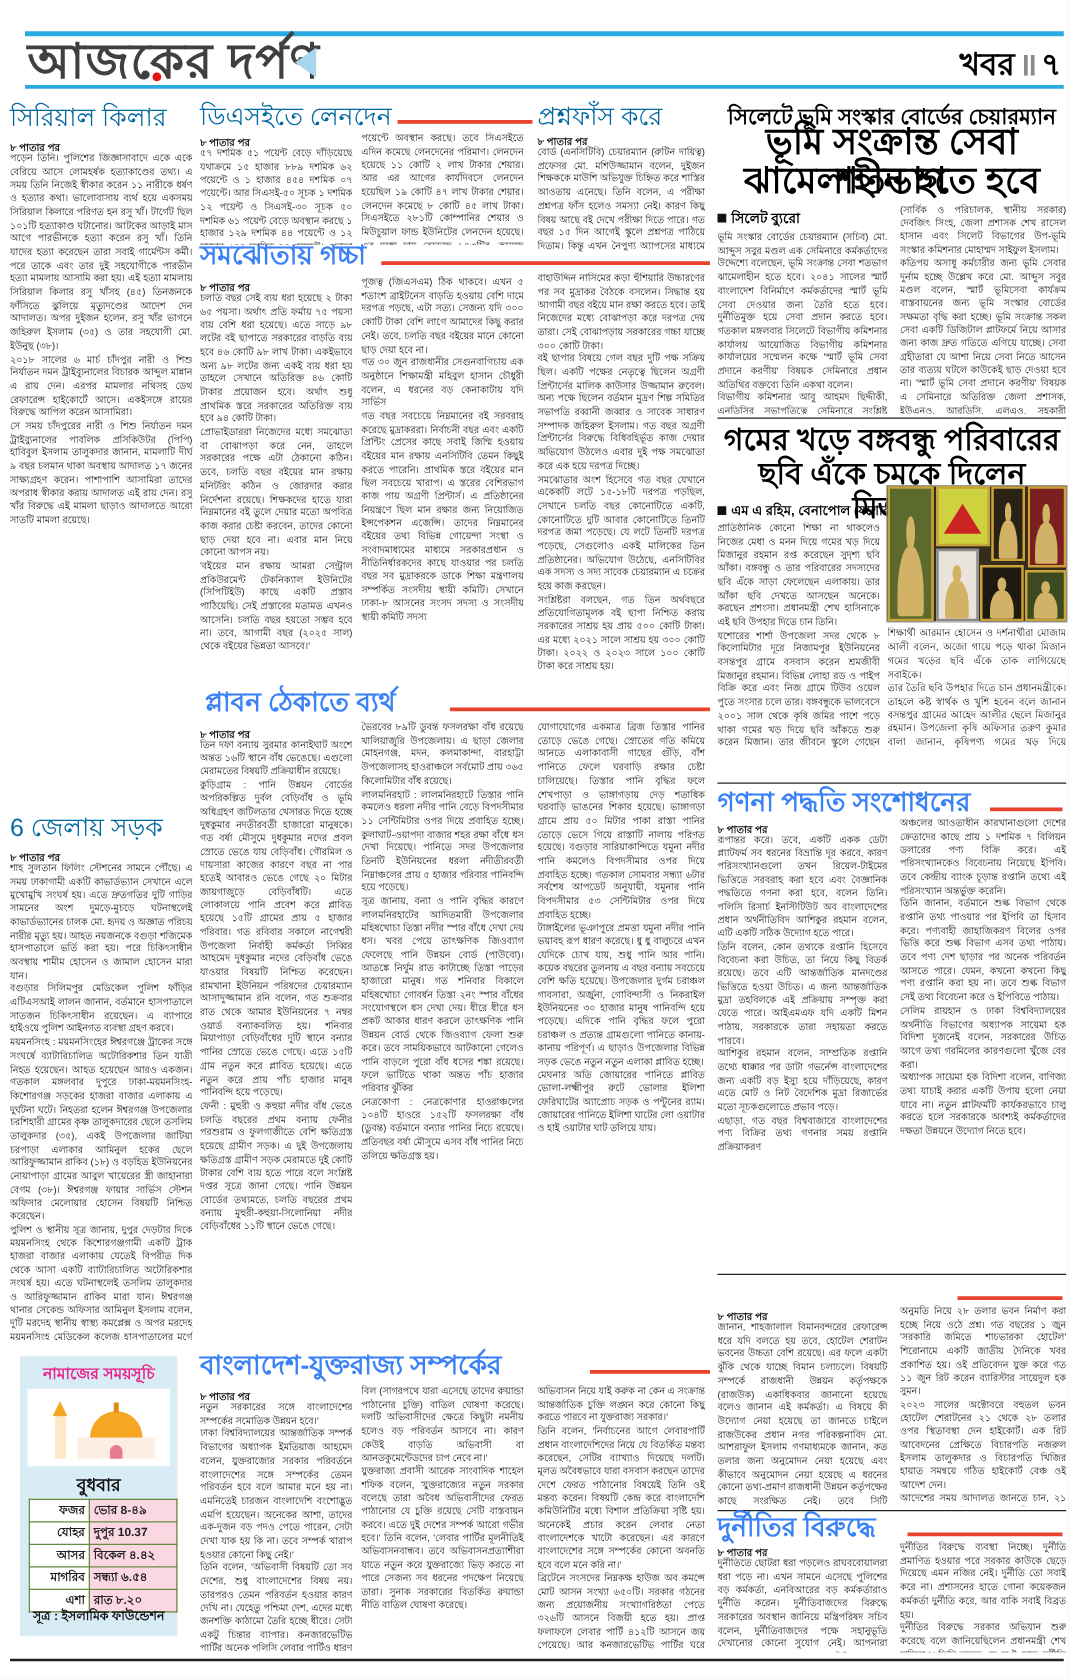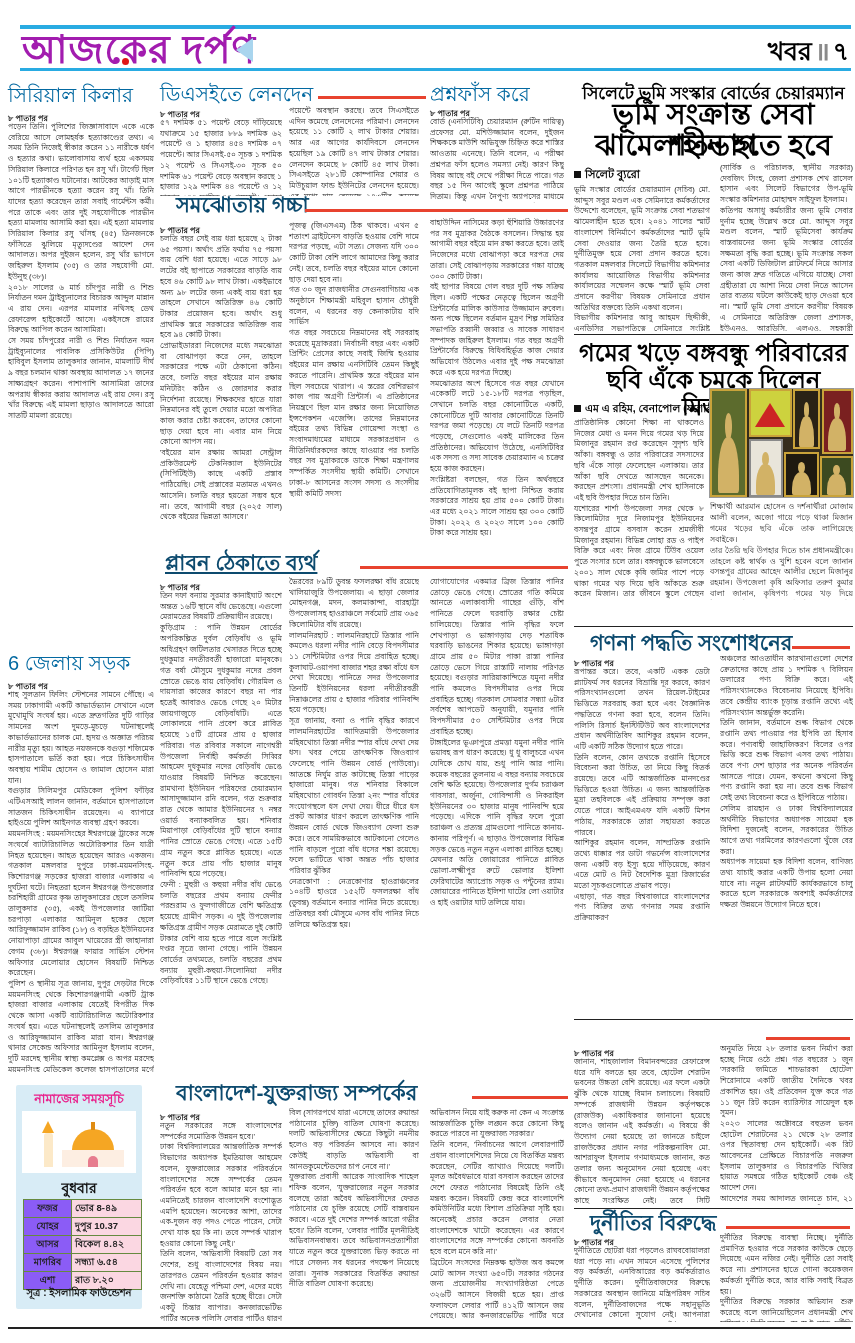--- a/index.html
+++ b/index.html
@@ -2,26 +2,26 @@
 <html><head>
 <meta charset="utf-8">
 <style>
   html,body{margin:0;padding:0;background:#e9e9e9;}
   #page{position:relative;width:855px;height:1343px;background:#ffffff;margin:0 auto;
         font-family:"Liberation Sans","DejaVu Sans",sans-serif;color:#111;overflow:hidden;}
   .abs{position:absolute;}
   .cyanrule{position:absolute;background:#29abe2;}
   .redrule{position:absolute;background:#e8432f;height:2.5px;}
   .blackrule{position:absolute;background:#222;}
-  .masthead{font-size:39px;font-weight:bold;letter-spacing:1px;color:#a21caf;line-height:40px;}
+  .masthead{font-size:39px;font-weight:bold;letter-spacing:1px;color:#404040;line-height:40px;}
   .dateline{font-size:10.5px;line-height:14px;color:#222;}
   .pagehead{font-size:25px;font-weight:bold;color:#000;}
   .pipes{color:#8a8a8a;font-weight:bold;padding:0 3px;}
   .h-col{font-weight:normal;color:#0369a1;font-size:20px;line-height:22px;}
-  .h-mid{font-weight:bold;color:#0c4a6e;font-size:21px;line-height:23px;margin-left:16px;}
+  .h-mid{font-weight:bold;color:#3b82f6;font-size:21px;line-height:23px;}
   .h-kicker{font-weight:bold;font-size:17px;text-align:center;color:#000;}
   .h-main{font-weight:bold;font-size:29px;line-height:31px;text-align:center;color:#000;}
   .h-sub{font-weight:bold;font-size:24px;line-height:27px;text-align:center;color:#000;}
   .lbl{font-size:8px;font-weight:bold;color:#111;}
   .byline{font-size:11px;font-weight:bold;color:#000;}
   .sq{display:inline-block;width:7px;height:7px;background:#111;margin-right:4px;}
   .bodytxt{font-size:7.6px;line-height:10.7px;text-align:justify;white-space:pre-line;
            color:#1a1a1a;overflow:hidden;}
   .capar{font-size:7.8px;line-height:10.9px;}
   
@@ -31,21 +31,21 @@
   .minaret{position:absolute;left:22px;bottom:6px;width:9px;height:34px;background:#fce9c8;border-radius:3px 3px 0 0;}
   .minaret:before{content:"";position:absolute;left:-2px;top:-12px;width:0;height:0;
      border-left:6.5px solid transparent;border-right:6.5px solid transparent;border-bottom:12px solid #f5a623;}
   .dome{position:absolute;right:22px;bottom:22px;width:42px;height:22px;background:#f5a623;border-radius:21px 21px 0 0;}
   .dome:before{content:"";position:absolute;left:19px;top:-7px;width:4px;height:8px;background:#e08c12;}
   .facade{position:absolute;right:12px;bottom:6px;width:62px;height:17px;background:#fdeee2;}
   .door{position:absolute;right:38px;bottom:6px;width:10px;height:11px;background:#e77c8e;border-radius:5px 5px 0 0;}
   .ptable{position:absolute;border-collapse:collapse;}
   .ptable td{border:1px solid #668a3f;font-size:9.5px;font-weight:bold;color:#222;
              padding:1px 3px;height:13.5px;}
-  .td-name{background:#8b5cf6;width:42px;text-align:center;}
+  .td-name{background:#ffffff;width:42px;text-align:right;}
   .td-time{background:#fbd7e2;width:66px;text-align:left;}
   .prayer-src{font-size:10px;font-weight:bold;text-align:center;color:#111;}
   
   .photo{position:absolute;background:#352c1c;outline:1px solid #999;}
   .tile{position:absolute;box-shadow:inset 0 0 0 2px #c9a33a;}
   .bust{position:absolute;bottom:4%;left:22%;width:56%;height:52%;background:#d2b266;
         border-radius:46% 46% 8% 8%/70% 70% 8% 8%;}
   .bust:after{content:"";position:absolute;left:32%;top:-42%;width:36%;height:48%;
         background:#d2b266;border-radius:50%;}
   .pyramid{position:absolute;left:50%;top:55%;transform:translate(-50%,-50%);width:0;height:0;
@@ -134,21 +134,21 @@
 প্রোভাইডাররা নিজেদের মধ্যে সমঝোতা বা বোঝাপড়া করে নেন, তাহলে সরকারের পক্ষে এটা ঠেকানো কঠিন। তবে, চলতি বছর বইয়ের মান রক্ষায় মনিটরিং কঠিন ও জোরদার করার নির্দেশনা রয়েছে। শিক্ষকদের হাতে যারা নিম্নমানের বই তুলে দেয়ার মতো অপবিত্র কাজ করার চেষ্টা করবেন, তাদের কোনো ছাড় দেয়া হবে না। এবার মান নিয়ে কোনো আপস নয়।
 'বইয়ের মান রক্ষায় আমরা সেন্ট্রাল প্রকিউরমেন্ট টেকনিক্যাল ইউনিটের (সিপিটিইউ) কাছে একটি প্রস্তাব পাঠিয়েছি। সেই প্রস্তাবের মতামত এখনও আসেনি। চলতি বছর হয়তো সম্ভব হবে না। তবে, আগামী বছর (২০২৫ সাল) থেকে বইয়ের ভিন্নতা আসবে।'</div>
   <div class="abs bodytxt" style="left:289px;top:221px;width:130px;height:326px;">পূজত্ব (জিএসএম) ঠিক থাকবে। এখন ৫ শতাংশ ব্রাইটনেস বাড়তি হওয়ায় বেশি দামে দরপত্র পড়ছে, এটা সত্য। সেজন্য যদি ৩০০ কোটি টাকা বেশি লাগে আমাদের কিছু করার নেই। তবে, চলতি বছর বইয়ের মানে কোনো ছাড় দেয়া হবে না।
 গত ৩০ জুন রাজধানীর সেগুনবাগিচায় এক অনুষ্ঠানে শিক্ষামন্ত্রী মহিবুল হাসান চৌধুরী বলেন, এ ধরনের বড় কেনাকাটায় যদি সার্ভিস
 গত বছর সবচেয়ে নিম্নমানের বই সরবরাহ করেছে মুদ্রাকররা। নির্বাচনী বছর এবং একটি প্রিন্টিং প্রেসের কাছে সবাই জিম্মি হওয়ায় বইয়ের মান রক্ষায় এনসিটিবি তেমন কিছুই করতে পারেনি। প্রাথমিক স্তরে বইয়ের মান ছিল সবচেয়ে খারাপ। এ স্তরের বেশিরভাগ কাজ পায় অগ্রণী প্রিন্টার্স। এ প্রতিষ্ঠানের নিয়ন্ত্রণে ছিল মান রক্ষার জন্য নিয়োজিত ইন্সপেকশন এজেন্সি। তাদের নিম্নমানের বইয়ের তথ্য বিভিন্ন গোয়েন্দা সংস্থা ও সংবাদমাধ্যমের মাধ্যমে সরকারপ্রধান ও নীতিনির্ধারকদের কাছে যাওয়ার পর চলতি বছর সব মুদ্রাকরকে ডাকে শিক্ষা মন্ত্রণালয় সম্পর্কিত সংসদীয় স্থায়ী কমিটি। সেখানে ঢাকা-৮ আসনের সংসদ সদস্য ও সংসদীয় স্থায়ী কমিটি সদস্য</div>
   <div class="abs bodytxt" style="left:430px;top:218px;width:134px;height:329px;">বাহাউদ্দিন নাসিমের কড়া হুঁশিয়ারি উচ্চারণের পর সব মুদ্রাকর বৈঠকে বসলেন। সিদ্ধান্ত হয় আগামী বছর বইয়ে মান রক্ষা করতে হবে। তাই নিজেদের মধ্যে বোঝাপড়া করে দরপত্র দেয় তারা। সেই বোঝাপড়ায় সরকারের গচ্চা যাচ্ছে ৩০০ কোটি টাকা।
 বই ছাপার বিষয়ে গেল বছর দুটি পক্ষ সক্রিয় ছিল। একটি পক্ষের নেতৃত্বে ছিলেন অগ্রণী প্রিন্টার্সের মালিক কাউসার উজ্জামান রুবেল। অন্য পক্ষে ছিলেন বর্তমান মুদ্রণ শিল্প সমিতির সভাপতি রব্বানী জব্বার ও সাবেক সাধারণ সম্পাদক জহিরুল ইসলাম। গত বছর অগ্রণী প্রিন্টার্সের বিরুদ্ধে বিধিবহির্ভূত কাজ দেয়ার অভিযোগ উঠলেও এবার দুই পক্ষ সমঝোতা করে এক হয়ে দরপত্র দিচ্ছে।
 সমঝোতার অংশ হিসেবে গত বছর যেখানে একেকটি লটে ১৫-১৮টি দরপত্র পড়ছিল, সেখানে চলতি বছর কোনোটিতে একটি, কোনোটিতে দুটি আবার কোনোটিতে তিনটি দরপত্র জমা পড়েছে। যে লটে তিনটি দরপত্র পড়েছে, সেগুলোও একই মালিকের তিন প্রতিষ্ঠানের। অভিযোগ উঠেছে, এনসিটিবির এক সদস্য ও সদ্য সাবেক চেয়ারম্যান এ চক্রের হয়ে কাজ করছেন।
 সংশ্লিষ্টরা বলছেন, গত তিন অর্থবছরে প্রতিযোগিতামূলক বই ছাপা নিশ্চিত করায় সরকারের সাশ্রয় হয় প্রায় ৫০০ কোটি টাকা। এর মধ্যে ২০২১ সালে সাশ্রয় হয় ৩০০ কোটি টাকা। ২০২২ ও ২০২৩ সালে ১০০ কোটি টাকা করে সাশ্রয় হয়।</div>
 
-  <div class="abs h-mid" style="left:149px;top:551px;width:200px;text-decoration:underline;">প্লাবন ঠেকাতে ব্যর্থ</div>
+  <div class="abs h-mid" style="left:164px;top:551px;width:200px;">প্লাবন ঠেকাতে ব্যর্থ</div>
   <div class="redrule" style="left:360px;top:566px;width:208px;"></div>
   <div class="abs lbl" style="left:160px;top:581px;">৮ পাতার পর</div>
   <div class="abs bodytxt" style="left:160px;top:591px;width:122px;height:478px;">তিন দফা বন্যায় সুরমার কানাইঘাট অংশে অন্তত ১৬টি স্থানে বাঁধ ভেঙেছে। এগুলো মেরামতের বিষয়টি প্রক্রিয়াধীন রয়েছে।
 কুড়িগ্রাম : পানি উন্নয়ন বোর্ডের অপরিকল্পিত দুর্বল বেড়িবাঁধ ও ভূমি অধিগ্রহণ জটিলতার খেসারত দিতে হচ্ছে দুধকুমার নদতীরবর্তী হাজারো মানুষকে। গত বর্ষা মৌসুমে দুধকুমার নদের প্রবল স্রোতে ভেঙে যায় বেড়িবাঁধ। গৌরমিল ও দায়সারা কাজের কারণে বছর না পার হতেই আবারও ভেঙে গেছে ২০ মিটার জায়গাজুড়ে বেড়িবাঁধটি। এতে লোকালয়ে পানি প্রবেশ করে প্লাবিত হয়েছে ১৫টি গ্রামের প্রায় ৫ হাজার পরিবার। গত রবিবার সকালে নাগেশ্বরী উপজেলা নির্বাহী কর্মকর্তা সিব্বির আহমেদ দুধকুমার নদের বেড়িবাঁধ ভেঙে যাওয়ার বিষয়টি নিশ্চিত করেছেন। রামখানা ইউনিয়ন পরিষদের চেয়ারম্যান আসাদুজ্জামান রনি বলেন, গত শুক্রবার রাত থেকে আমার ইউনিয়নের ৭ নম্বর ওয়ার্ড বন্যাকবলিত হয়। শনিবার মিয়াপাড়া বেড়িবাঁধের দুটি স্থানে বন্যার পানির স্রোতে ভেঙে গেছে। এতে ১৫টি গ্রাম নতুন করে প্লাবিত হয়েছে। এতে নতুন করে প্রায় পাঁচ হাজার মানুষ পানিবন্দি হয়ে পড়েছে।
 ফেনী : মুহুরী ও কহুয়া নদীর বাঁধ ভেঙে চলতি বছরের প্রথম বন্যায় ফেনীর পরশুরাম ও ফুলগাজীতে বেশি ক্ষতিগ্রস্ত হয়েছে গ্রামীণ সড়ক। এ দুই উপজেলায় ক্ষতিগ্রস্ত গ্রামীণ সড়ক মেরামতে দুই কোটি টাকার বেশি ব্যয় হতে পারে বলে সংশ্লিষ্ট দপ্তর সূত্রে জানা গেছে। পানি উন্নয়ন বোর্ডের তথ্যমতে, চলতি বছরের প্রথম বন্যায় মুহুরী-কহুয়া-সিলোনিয়া নদীর বেড়িবাঁধের ১১টি স্থানে ভেঙে গেছে।</div>
   <div class="abs bodytxt" style="left:289px;top:577px;width:130px;height:492px;">ভৈরবের ৮৯টি ডুবন্ত ফসলরক্ষা বাঁধ রয়েছে খালিয়াজুরি উপজেলায়। এ ছাড়া জেলার মোহনগঞ্জ, মদন, কলমাকান্দা, বারহাট্টা উপজেলাসহ হাওরাঞ্চলে সর্বমোট প্রায় ৩৬৫ কিলোমিটার বাঁধ রয়েছে।
 লালমনিরহাট : লালমনিরহাটে তিস্তার পানি কমলেও ধরলা নদীর পানি বেড়ে বিপদসীমার ১১ সেন্টিমিটার ওপর দিয়ে প্রবাহিত হচ্ছে। কুলাঘাট-ওয়াপদা বাজার শহর রক্ষা বাঁধে ধস দেখা দিয়েছে। পানিতে সদর উপজেলার তিনটি ইউনিয়নের ধরলা নদীতীরবর্তী নিম্নাঞ্চলের প্রায় ৫ হাজার পরিবার পানিবন্দি হয়ে পড়েছে।
 সূত্র জানায়, বন্যা ও পানি বৃদ্ধির কারণে লালমনিরহাটের আদিতমারী উপজেলার মহিষখোচা তিস্তা নদীর স্পার বাঁধে দেখা দেয় ধস। খবর পেয়ে তাৎক্ষণিক জিওব্যাগ ফেলেছে পানি উন্নয়ন বোর্ড (পাউবো)। আতঙ্কে নির্ঘুম রাত কাটাচ্ছে তিস্তা পাড়ের হাজারো মানুষ। গত শনিবার বিকালে মহিষখোচা গোবর্ধন তিস্তা ২নং স্পার বাঁধের সংযোগস্থলে ধস দেখা দেয়। ধীরে ধীরে ধস প্রকট আকার ধারণ করলে তাৎক্ষণিক পানি উন্নয়ন বোর্ড থেকে জিওব্যাগ ফেলা শুরু করে। তবে সাময়িকভাবে আটকানো গেলেও পানি বাড়লে পুরো বাঁধ ধসের শঙ্কা রয়েছে। ফলে ভাটিতে থাকা অন্তত পাঁচ হাজার পরিবার ঝুঁকির
 নেত্রকোণা : নেত্রকোণার হাওরাঞ্চলের ১০৪টি হাওরে ১৫২টি ফসলরক্ষা বাঁধ (ডুবন্ত) বর্তমানে বন্যার পানির নিচে রয়েছে। প্রতিবছর বর্ষা মৌসুমে এসব বাঁধ পানির নিচে তলিয়ে ক্ষতিগ্রস্ত হয়।</div>
   <div class="abs bodytxt" style="left:430px;top:577px;width:134px;height:492px;">যোগাযোগের একমাত্র ব্রিজ তিস্তার পানির তোড়ে ভেঙে গেছে। স্রোতের গতি কমিয়ে আনতে এলাকাবাসী গাছের গুঁড়ি, বাঁশ পানিতে ফেলে ঘরবাড়ি রক্ষার চেষ্টা চালিয়েছে। তিস্তার পানি বৃদ্ধির ফলে শেখপাড়া ও ভাঙ্গাগড়ায় দেড় শতাধিক ঘরবাড়ি ভাঙনের শিকার হয়েছে। ভাঙ্গাগড়া গ্রামে প্রায় ৫০ মিটার পাকা রাস্তা পানির তোড়ে ভেসে গিয়ে রাস্তাটি নালায় পরিণত হয়েছে। বগুড়ার সারিয়াকান্দিতে যমুনা নদীর পানি কমলেও বিপদসীমার ওপর দিয়ে প্রবাহিত হচ্ছে। গতকাল সোমবার সন্ধ্যা ৬টার সর্বশেষ আপডেট অনুযায়ী, যমুনার পানি বিপদসীমার ৫৩ সেন্টিমিটার ওপর দিয়ে প্রবাহিত হচ্ছে।

